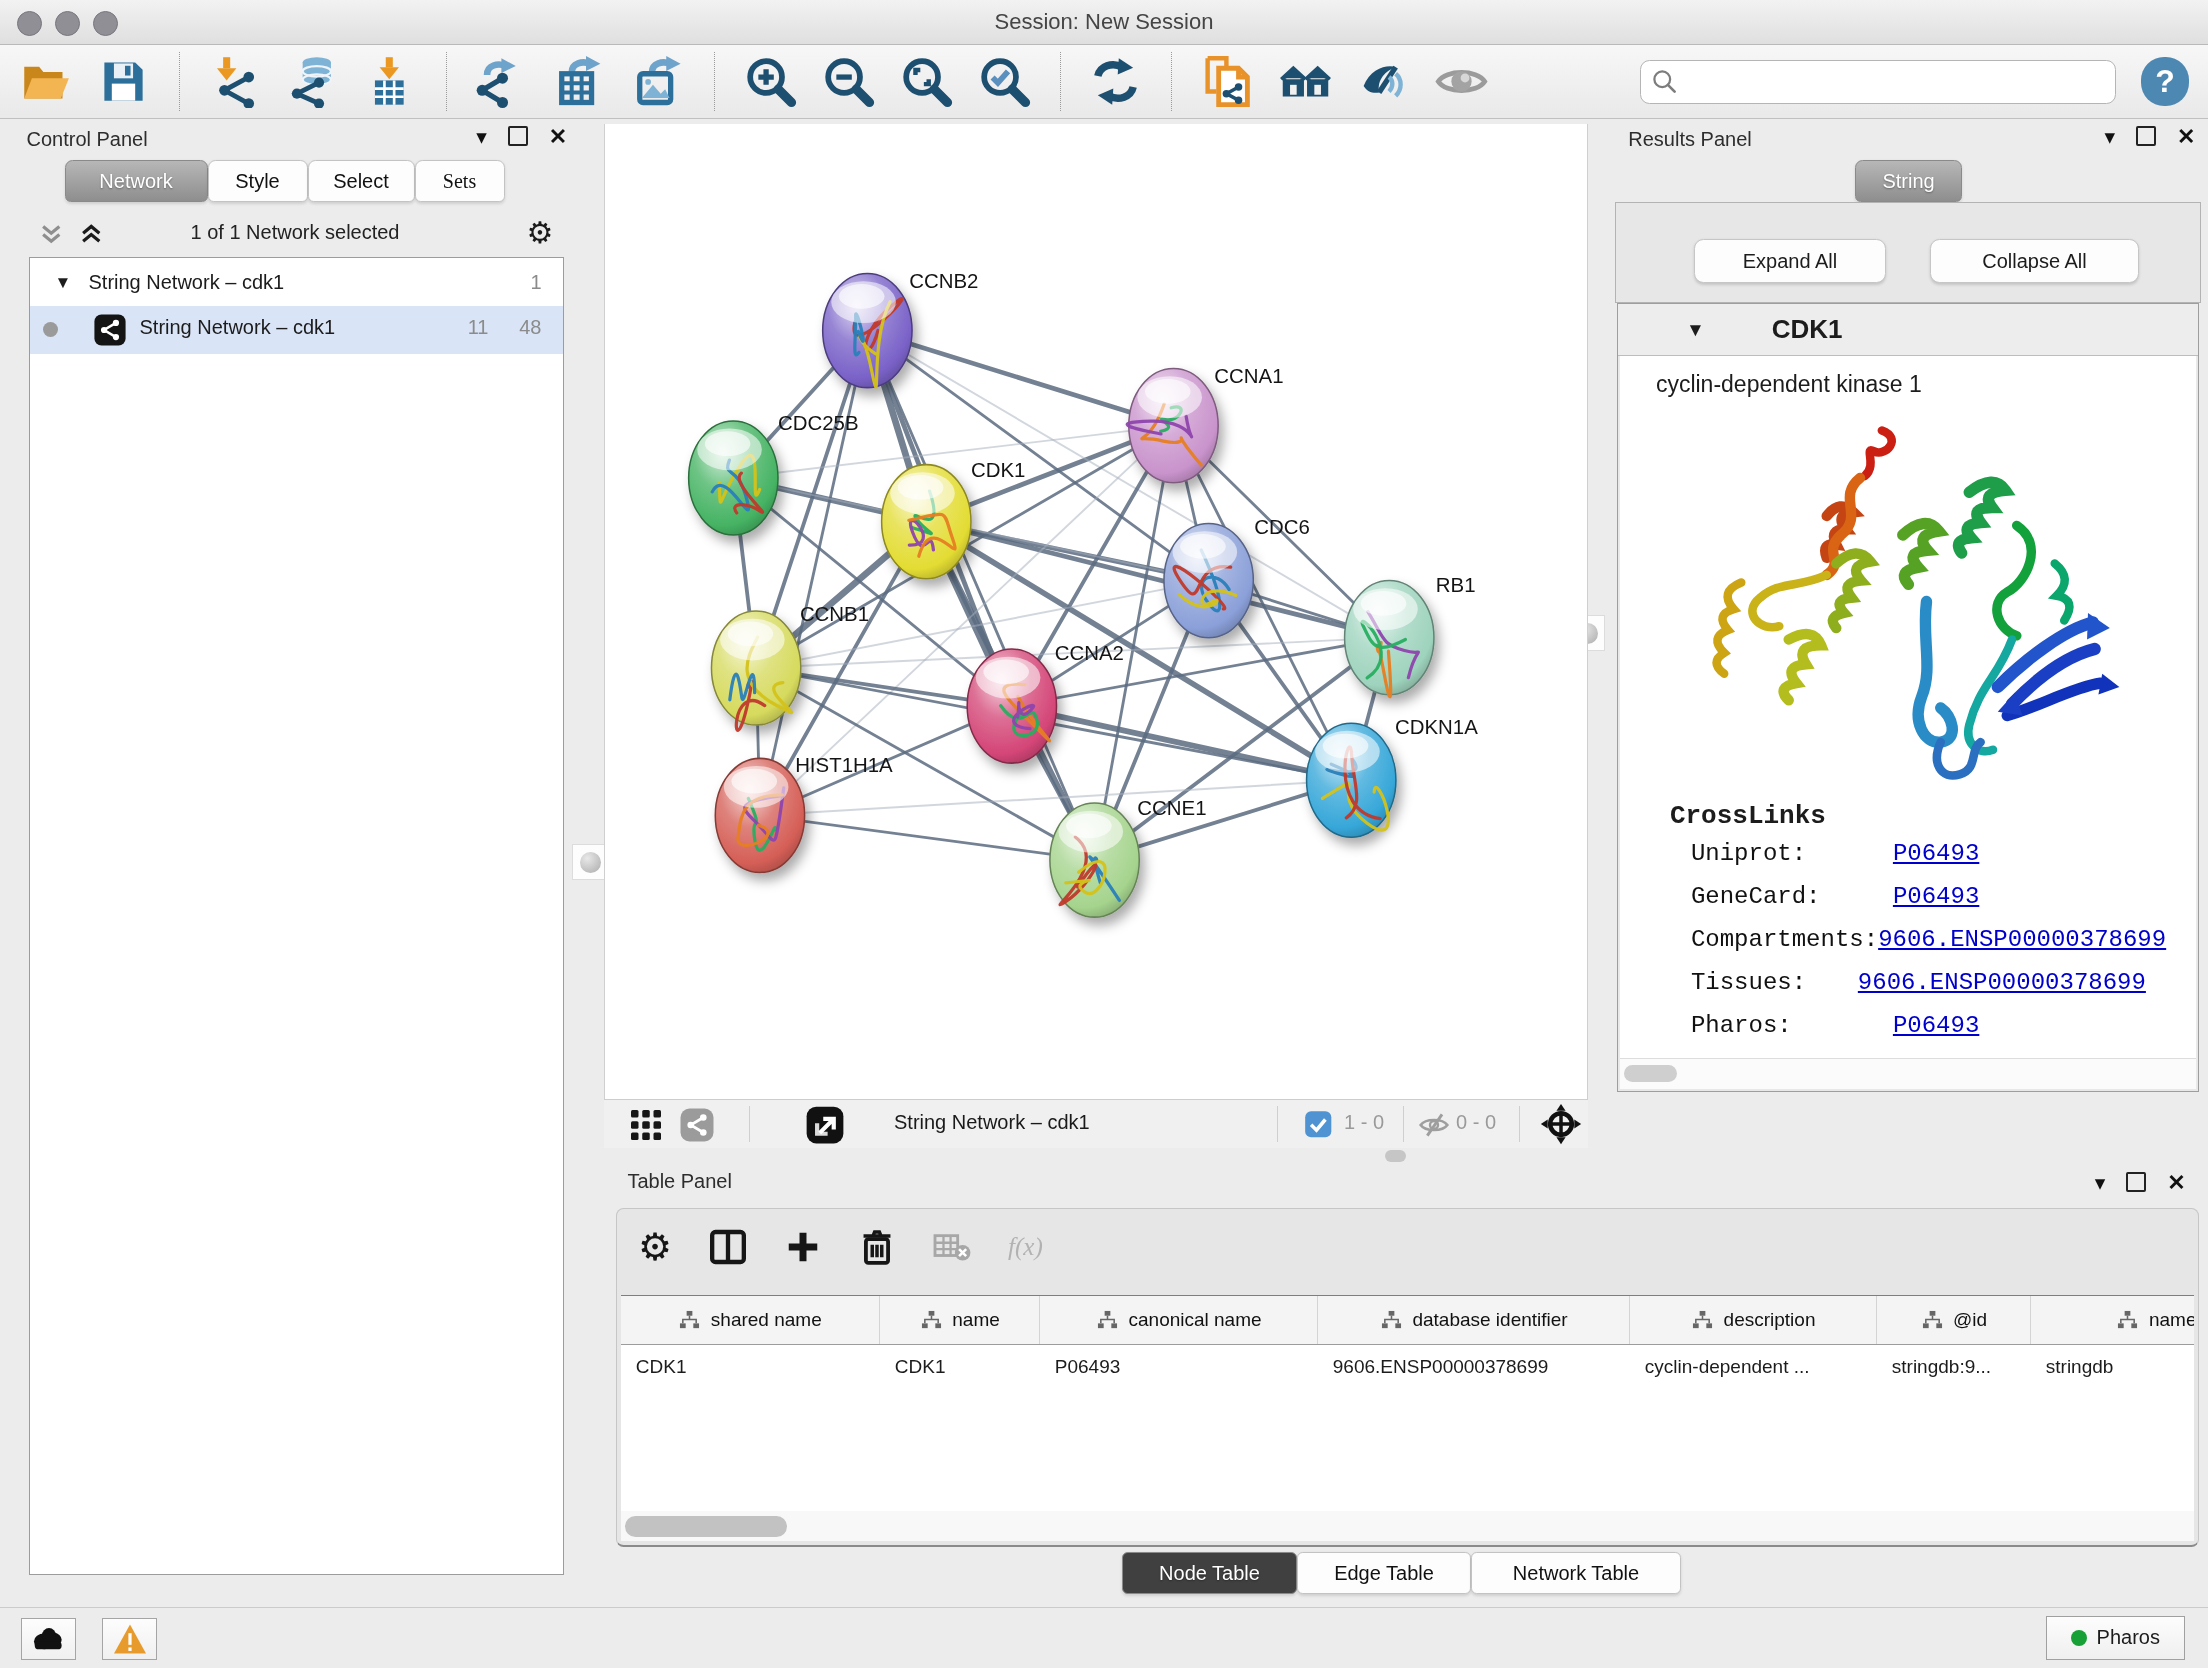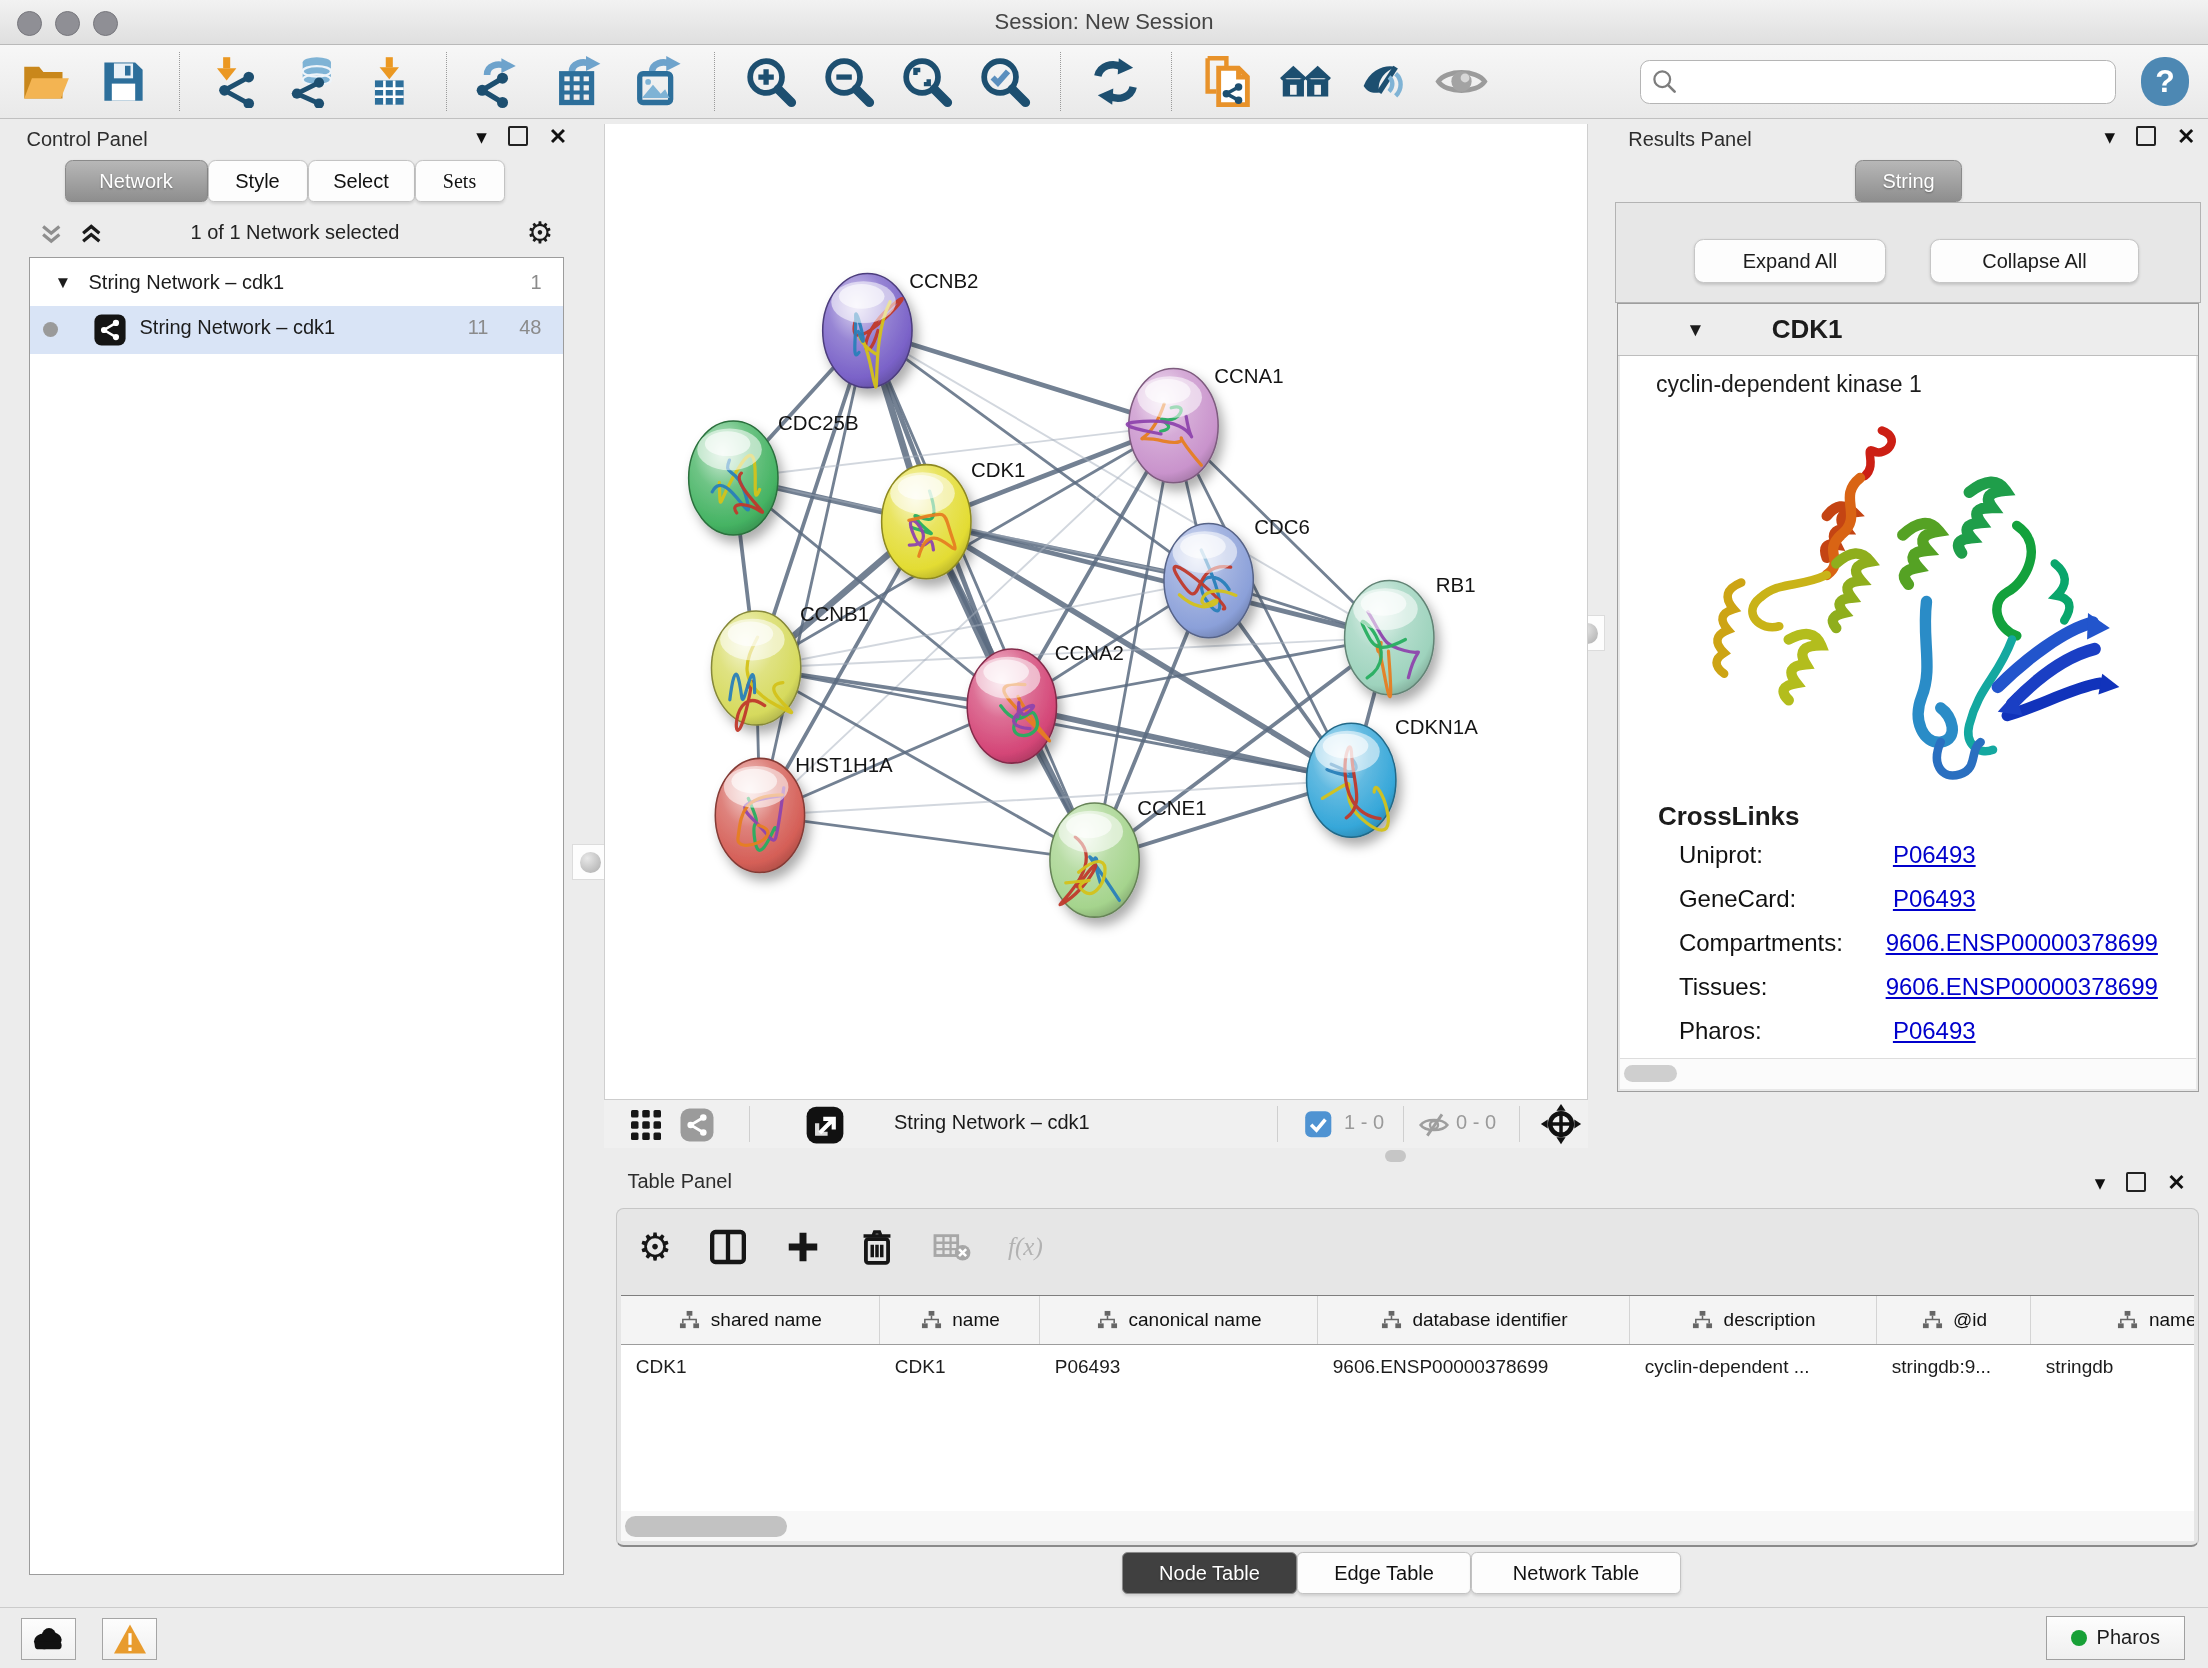--- a/index.html
+++ b/index.html
@@ -74,23 +74,23 @@
     border-radius:9.5px;display:flex;align-items:center;justify-content:center;font-size:20px;
     box-shadow:0 1.9px 2.9px rgba(0,0,0,.15);}
   .rp-content{position:absolute;left:1.9px;top:181px;width:582px;height:789px;background:#fff;
     border:1.9px solid #9e9e9e;box-shadow:inset 0 0 0 1.9px #e8e8e8;box-sizing:border-box;}
   .rp-entry-head{height:51px;background:#ededed;border-bottom:1px solid #bdbdbd;
     display:flex;align-items:center;}
   .rp-entry-head .caret{margin-left:68px;font-size:19px;}
   .rp-entry-head .ename{margin-left:67px;font-size:26px;font-weight:bold;}
   .rp-desc{font-size:23px;padding:15px 0 0 38px;}
   .rp-protein{display:block;margin:3.8px auto 0 auto;}
-  .xl{margin:0 40px;font-family:Liberation Sans, sans-serif;}
+  .xl{margin:0 52px;font-family:Liberation Mono, monospace;}
   .xl-title{font-size:26px;font-weight:bold;margin-bottom:9.5px;}
-  .xl-row{display:flex;font-size:24px;margin-bottom:16px;gap:12px;}
+  .xl-row{display:flex;font-size:24px;margin-bottom:16px;}
   .xl-row .lbl{width:202px;padding-left:21px;color:#111;}
   .xl-row a{color:#0000cc;text-decoration:underline;}
   .rp-scroll{position:absolute;left:1.9px;bottom:1.9px;right:1.9px;height:30px;background:#fbfbfb;
     border-top:1px solid #ddd;}
   .rp-scroll .thumb{position:absolute;left:3.8px;top:5.7px;width:53px;height:17px;background:#cfcfcf;border-radius:8.6px;}
   
   .table-panel{position:absolute;left:616px;top:1162px;width:1583px;height:439px;}
   .tp-inner{position:absolute;left:0;top:46px;width:1583px;height:339px;background:#e6e6e6;
     border:1px solid #c6c6c6;border-radius:7.6px;box-sizing:border-box;border-bottom:2.9px solid #8a8a8a;}
   .tp-toolbar{position:absolute;left:21px;top:11.4px;display:flex;align-items:center;gap:36px;height:53px;}

